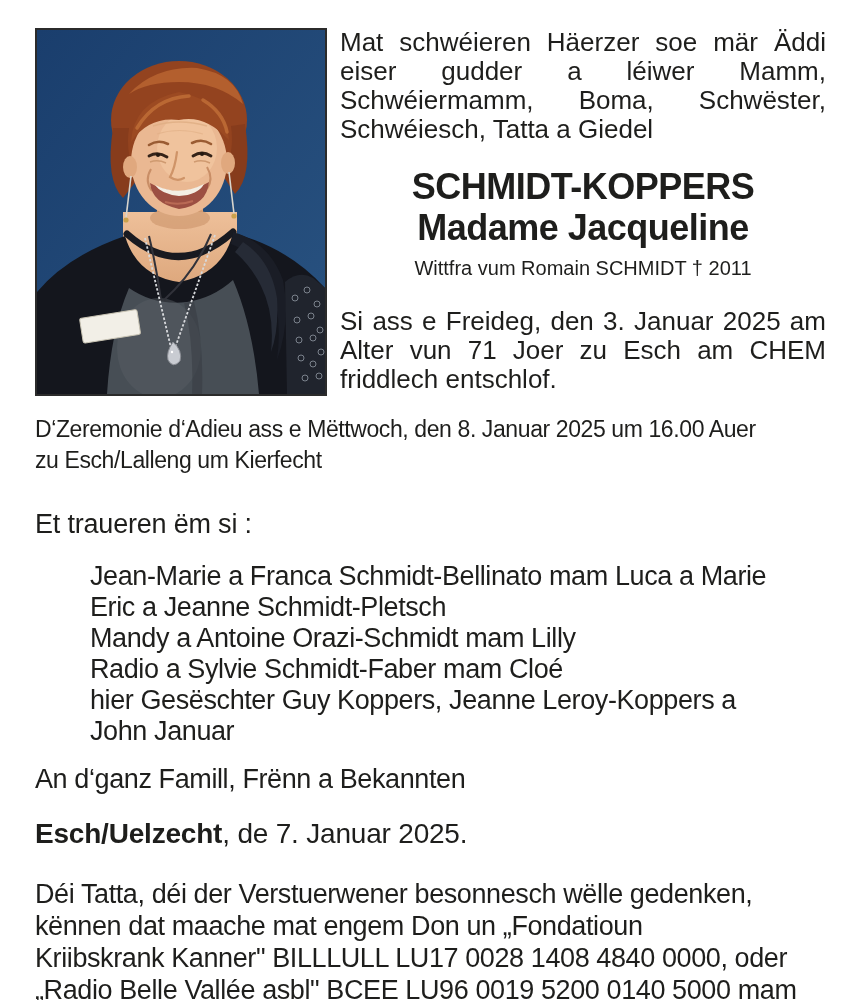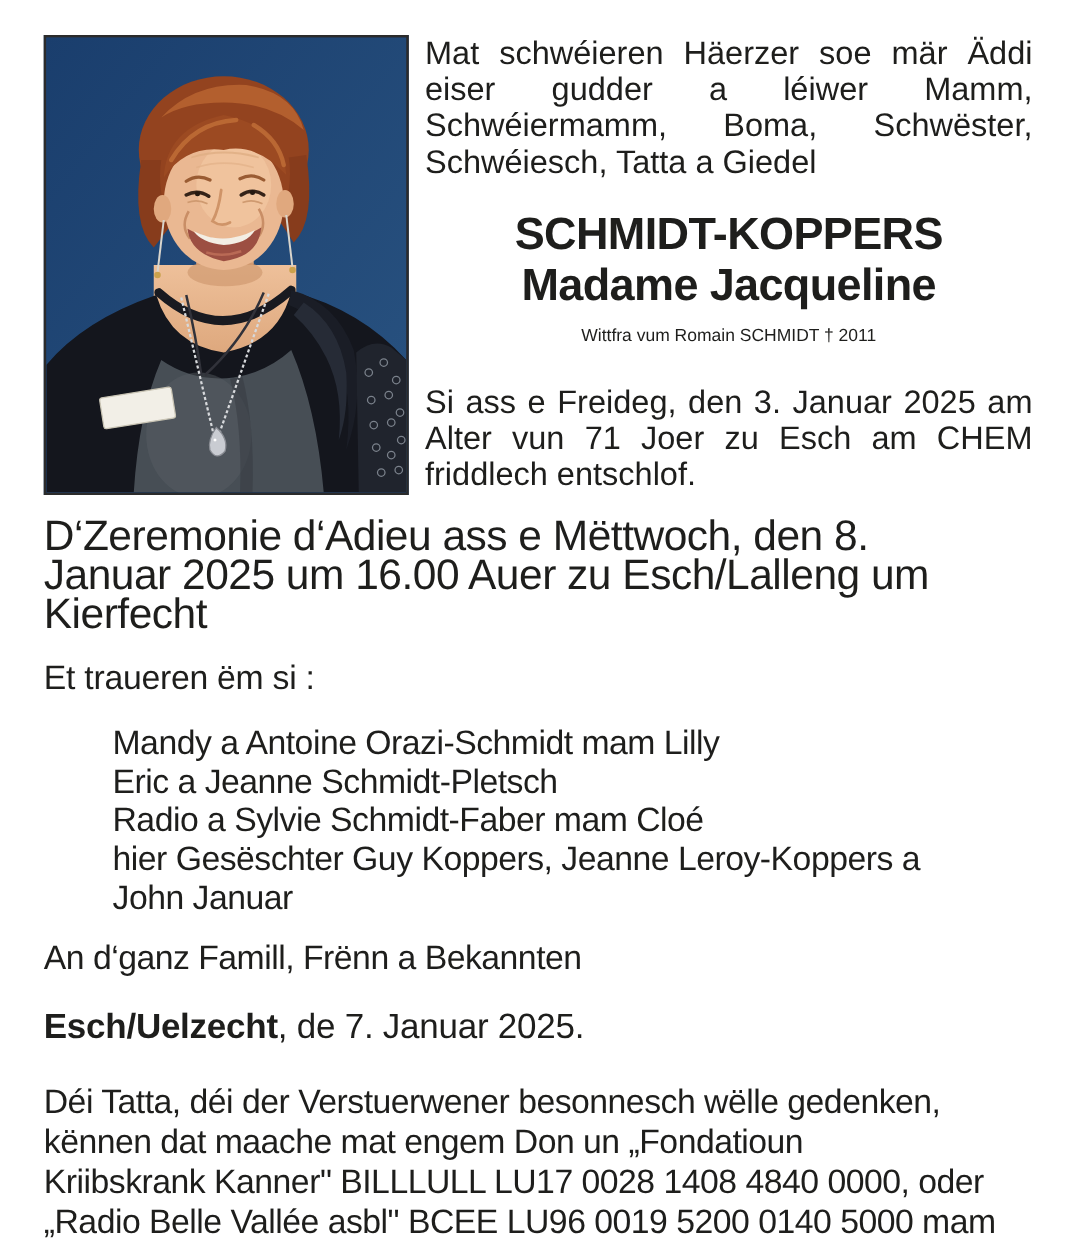--- a/index.html
+++ b/index.html
@@ -27,32 +27,32 @@
   .right-col{margin-left:13px;width:486px;flex:0 0 auto;}
   .intro{
     font-size:26px;line-height:29px;
     text-align:justify;
   }
   .name-block{margin-top:22px;text-align:center;}
   .name-line{
     font-size:36px;line-height:41px;font-weight:700;
     letter-spacing:-0.5px;
   }
-  .subtitle{font-size:14px;line-height:26px;margin-top:7px;}
+  .subtitle{font-size:20px;line-height:26px;margin-top:7px;}
   .death{
     margin-top:26px;
     font-size:26px;line-height:29px;
     text-align:justify;
   }
   .ceremony{
     margin-top:18px;
-    font-size:34px;line-height:31px;
+    font-size:23px;line-height:31px;
     width:745px;letter-spacing:-0.4px;
   }
-  .mourn-head{margin-top:20px;font-size:27px;line-height:31px;letter-spacing:-0.2px;}
+  .mourn-head{margin-top:33px;font-size:27px;line-height:31px;letter-spacing:-0.2px;}
   .mourners{margin-top:21px;margin-left:55px;font-size:27px;line-height:31px;letter-spacing:-0.4px;}
   .family{font-size:27px;line-height:31px;letter-spacing:-0.4px;margin-top:17px;}
   .dateline{margin-top:23px;font-size:28px;line-height:32px;letter-spacing:-0.2px;}
   .dateline .bold{font-weight:700;}
   .donation{margin-top:28px;font-size:27px;line-height:32px;letter-spacing:-0.4px;}
 </style>
 </head>
 <body>
 
 <div class="page">
@@ -181,22 +181,23 @@
 
       <p class="death">Si ass e Freideg, den 3. Januar 2025 am Alter vun 71 Joer zu Esch am CHEM friddlech entschlof.</p>
     </div>
   </div>
 
   <p class="ceremony">D‘Zeremonie d‘Adieu ass e Mëttwoch, den 8. Januar 2025 um 16.00 Auer zu Esch/Lalleng um Kierfecht</p>
 
   <p class="mourn-head">Et traueren ëm si :</p>
 
   <div class="mourners">
+    <div class="mourner">Jean-Marie a Franca Schmidt-Bellinato mam Luca a Marie</div>
+    <div class="mourner">Eric a Jeanne Schmidt-Pletsch</div>
     <div class="mourner">Mandy a Antoine Orazi-Schmidt mam Lilly</div>
-    <div class="mourner">Eric a Jeanne Schmidt-Pletsch</div>
     <div class="mourner">Radio a Sylvie Schmidt-Faber mam Cloé</div>
     <div class="mourner">hier Gesëschter Guy Koppers, Jeanne Leroy-Koppers a</div>
     <div class="mourner">John Januar</div>
   </div>
 
   <p class="family">An d‘ganz Famill, Frënn a Bekannten</p>
 
   <p class="dateline"><span class="bold">Esch/Uelzecht</span><span>, de 7. Januar 2025.</span></p>
 
   <div class="donation">

